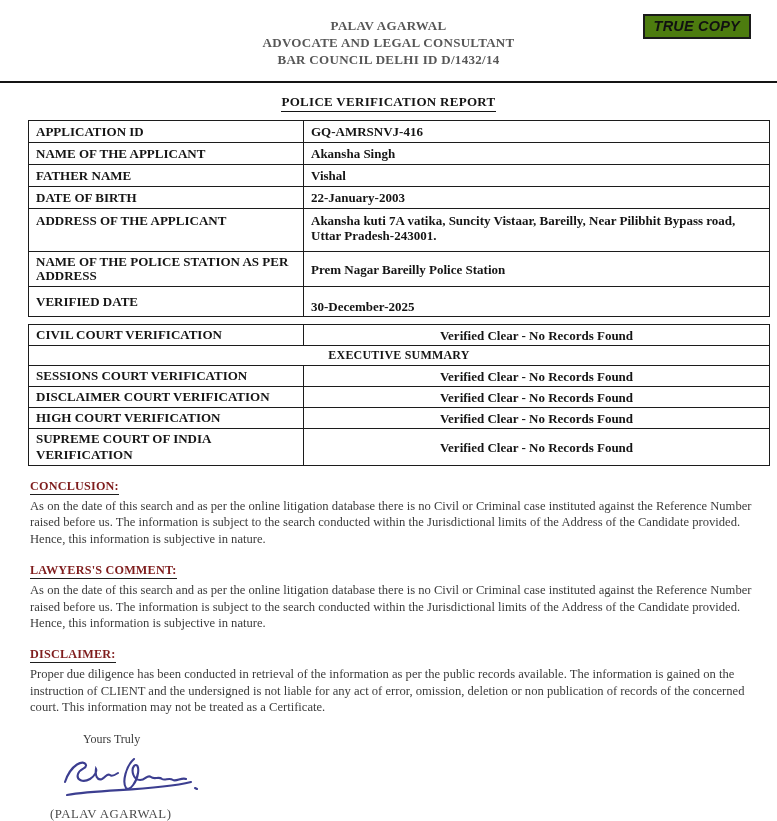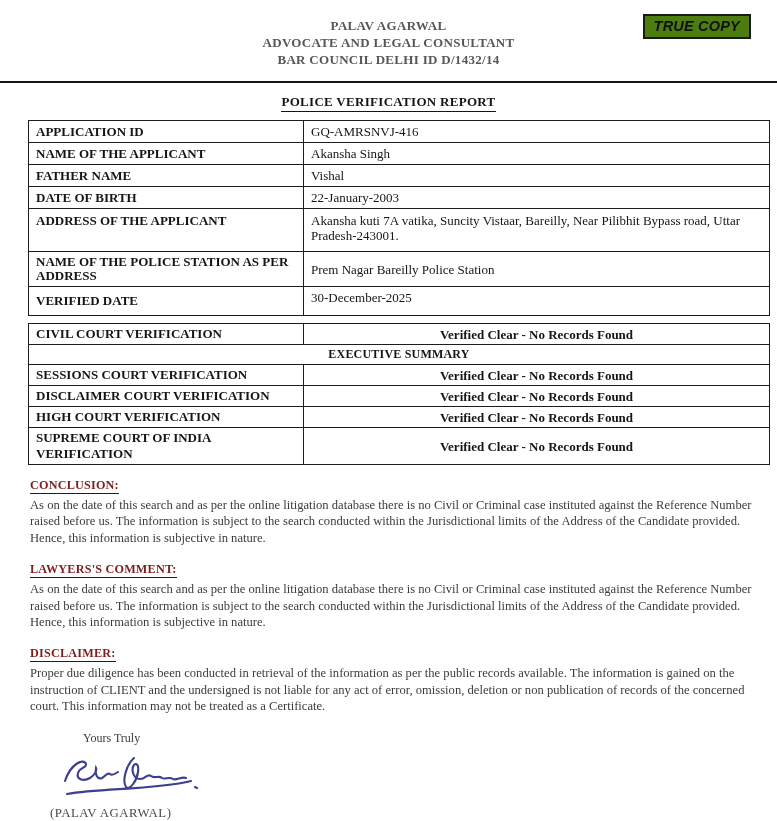--- a/index.html
+++ b/index.html
@@ -66,28 +66,28 @@
   .applicant-table{margin-top:8px;}
   .summary-table{margin-top:7px;}
   td,th{
     border:1.5px solid #1c1c1c;
     font-size:13px;
     padding:2px 7px;
     vertical-align:middle;
     color:var(--table-text);
   }
   td.label{font-weight:bold;width:275px;}
-  td.value{font-weight:normal;line-height:15px;}
+  td.value{font-weight:bold;line-height:15px;}
   tr.r-normal{height:22px;}
   tr.r-address{height:43px;}
   tr.r-address td{vertical-align:top;padding-top:4px;}
   tr.r-station{height:35px;}
   tr.r-station td.label{line-height:14.5px;}
   tr.r-date{height:29px;}
-  tr.r-date td.value{vertical-align:top;padding-top:3px;}
+  tr.r-date td.value{vertical-align:top;padding-top:12px;}
   th.summary-title{
     font-size:12px;
     font-weight:bold;
     text-align:center;
     height:20px;
     letter-spacing:0.2px;
   }
   .summary-table tr{height:20px;}
   .summary-table td.value{text-align:center;font-weight:bold;}
   .sections{

